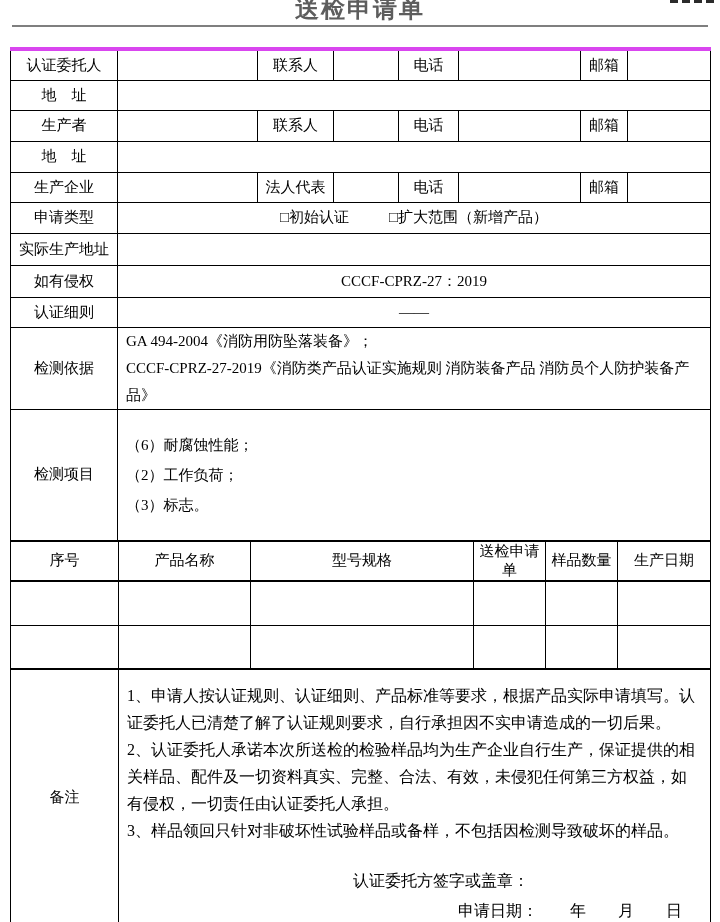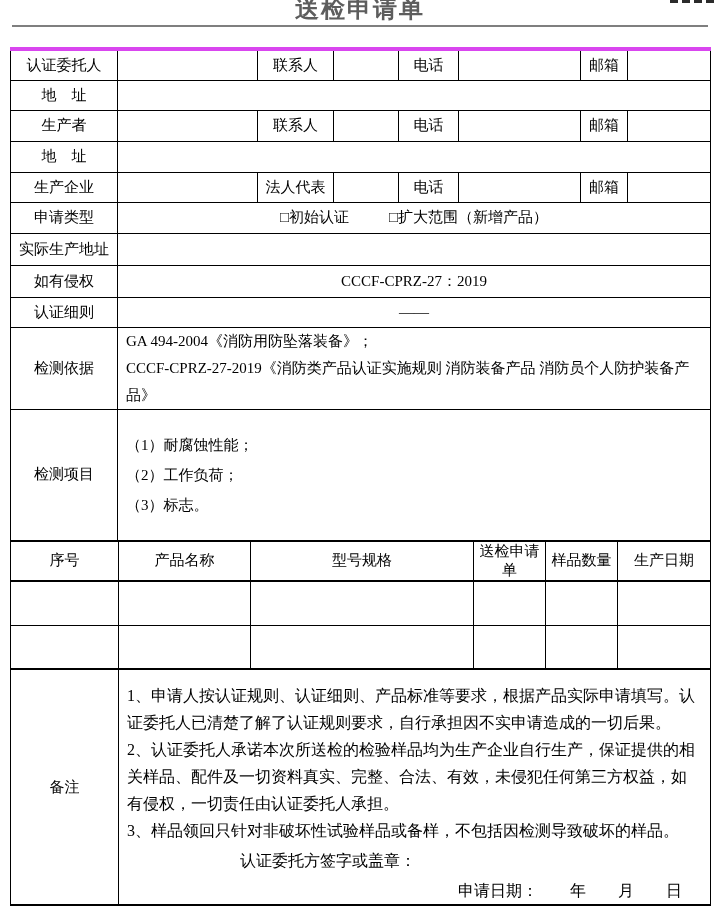--- a/index.html
+++ b/index.html
@@ -77,23 +77,23 @@
   .item-line { line-height: 30px; }
   
   td.rk {
     text-align: left;
     vertical-align: top;
     padding: 12px 8px 0 8px;
     font-size: 16px;
   }
   .rk-para { line-height: 27px; }
   .rk-sign {
-    text-align: center;
+    text-align: right;
     padding-right: 173px;
-    margin-top: 4px;
+    margin-top: 24px;
     line-height: 26px;
   }
   .rk-date {
     text-align: right;
     padding-right: 20px;
     margin-top: 4px;
     line-height: 26px;
   }
   .opt { white-space: nowrap; }
   .opt-gap { display: inline-block; width: 40px; }
@@ -181,21 +181,21 @@
   <tr style="height:63px">
     <td>检测依据</td>
     <td colspan="7" class="left">
       <div class="ml-line">GA 494-2004《消防用防坠落装备》；</div>
       <div class="ml-line">CCCF-CPRZ-27-2019《消防类产品认证实施规则 消防装备产品 消防员个人防护装备产品》</div>
     </td>
   </tr>
   <tr style="height:131px">
     <td>检测项目</td>
     <td colspan="7" class="left">
-      <div class="item-line">（1）耐腐蚀性能；</div>
+      <div class="item-line">（6）耐腐蚀性能；</div>
       <div class="item-line">（2）工作负荷；</div>
       <div class="item-line">（3）标志。</div>
     </td>
   </tr>
 </tbody>
   </table>
 
 <table class="tbl tbl-b">
   <colgroup>
     <col style="width:108px">

